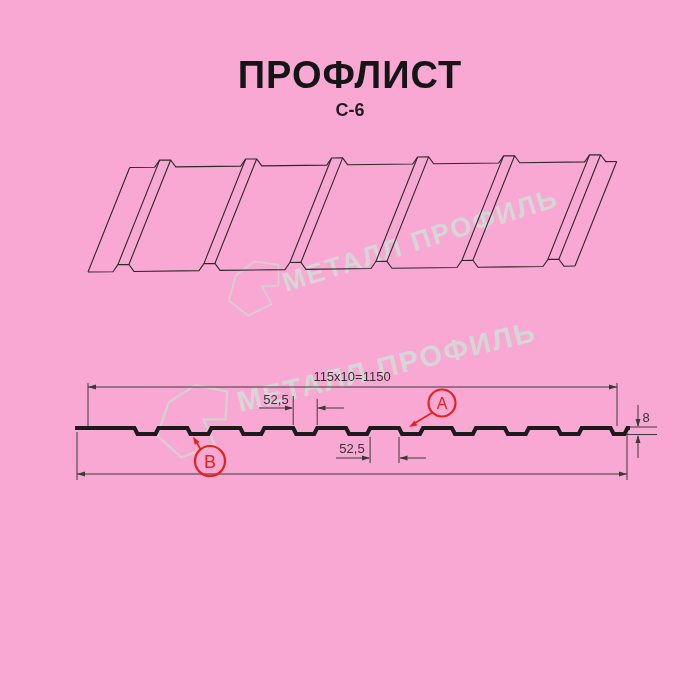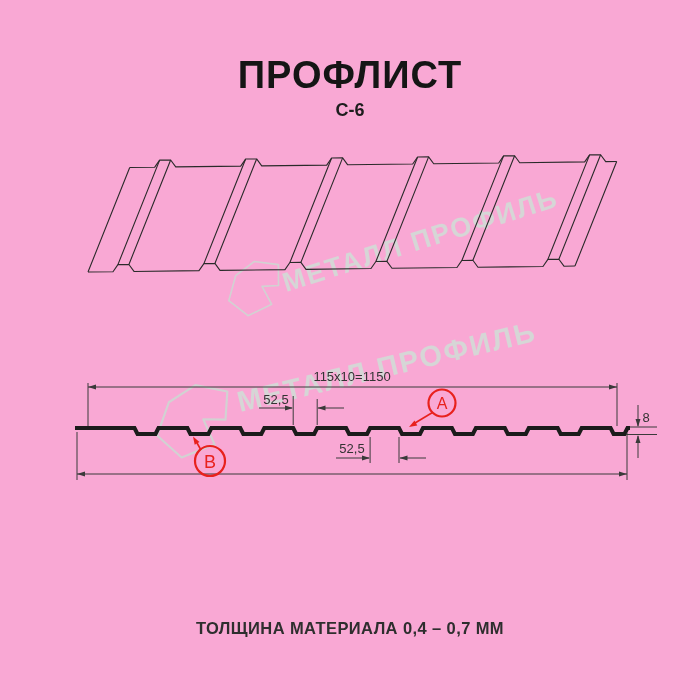--- a/index.html
+++ b/index.html
@@ -113,14 +113,13 @@
 
     <g>
       <line class="red" x1="201" y1="450" x2="197" y2="443" stroke-width="1.6"></line>
       <polygon class="redfill" points="193,436.5 194.7,444.8 199.5,442"></polygon>
       <circle class="red" cx="210" cy="461" r="15" stroke-width="2.2"></circle>
       <text class="redtxt" x="210" y="468" text-anchor="middle" font-size="18">B</text>
     </g>
 
   </svg>
 
-  <div class="footer">ТОЛЩИНА МАТЕРИАЛА 0,4 – 0,7 ММ</div>
 </div>
 
 </body></html>

